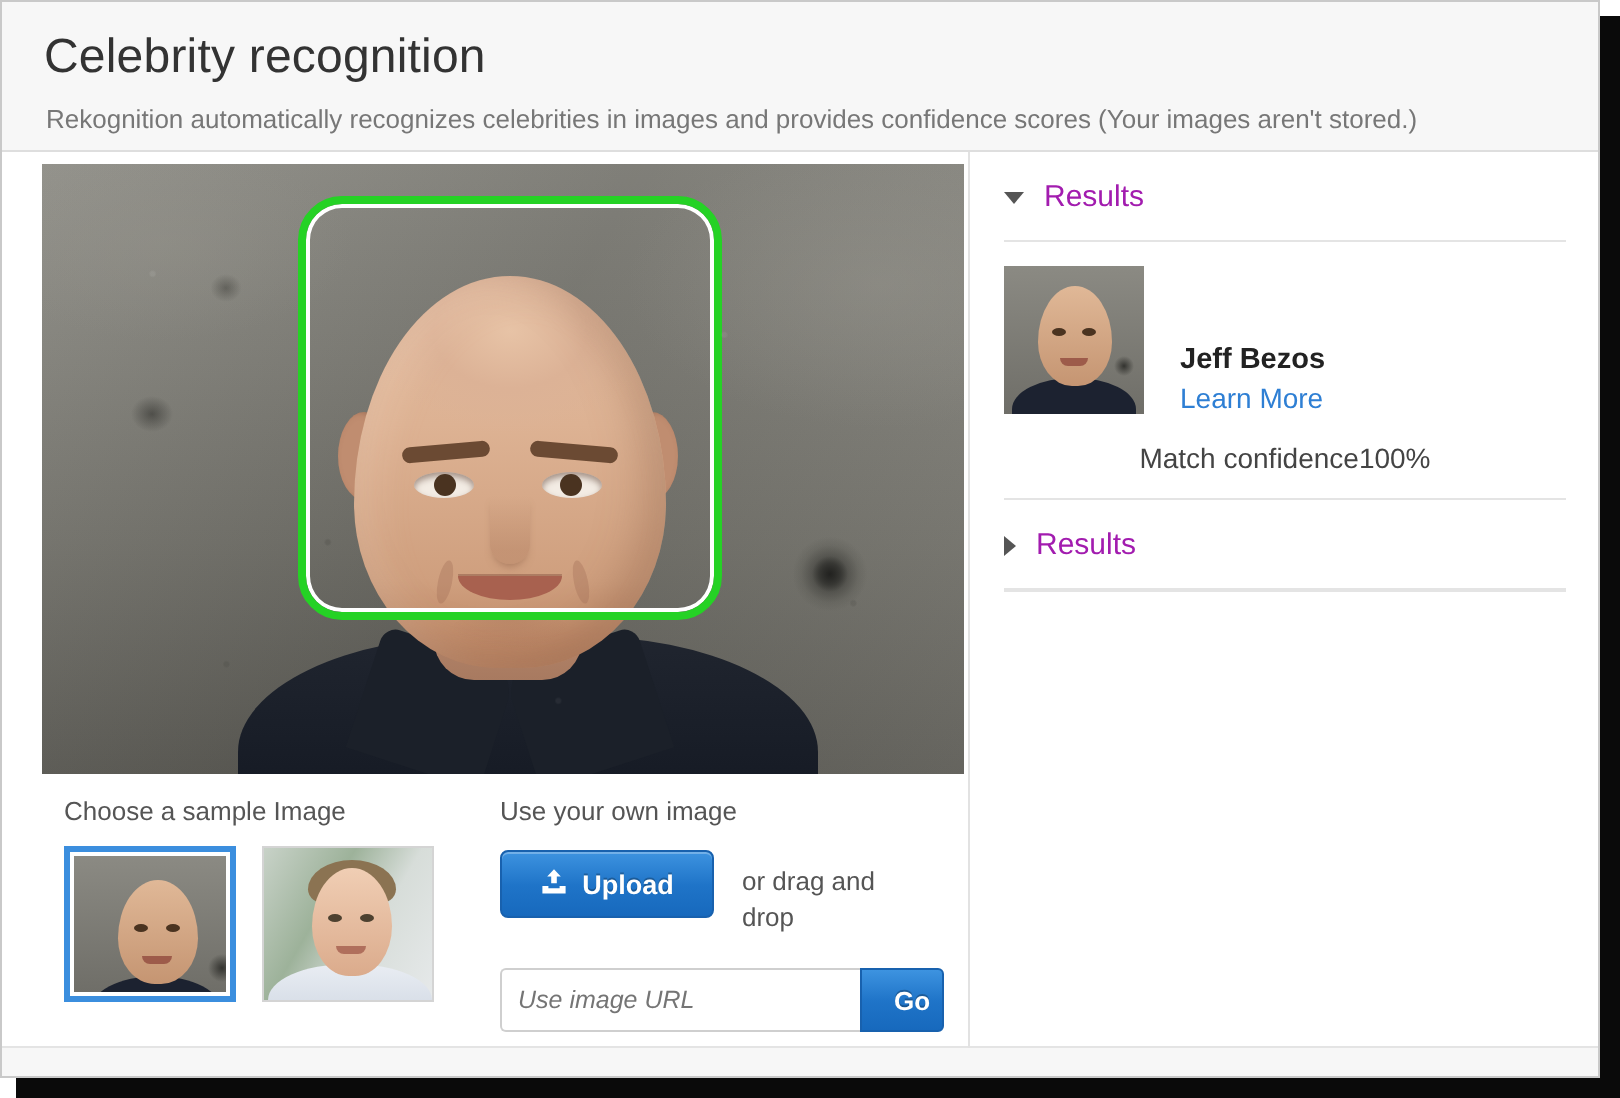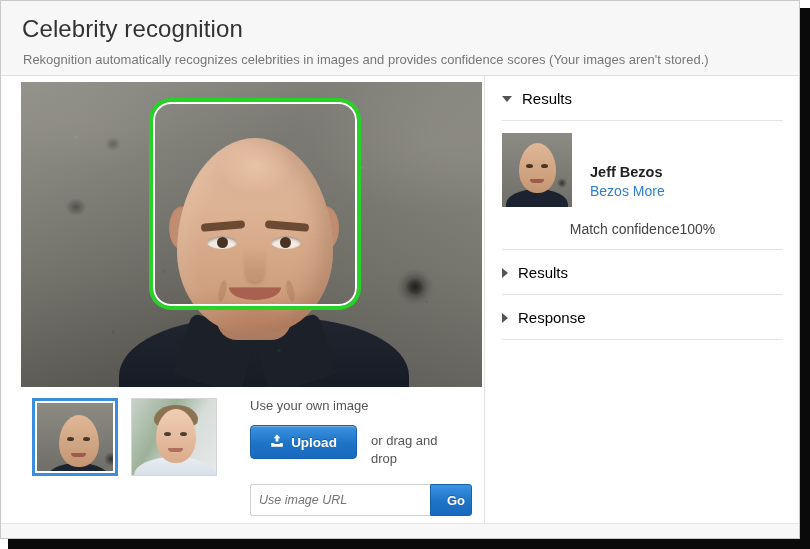--- a/index.html
+++ b/index.html
@@ -403,31 +403,31 @@
     border-right: 5px solid transparent;
     border-top: 6px solid #555555;
   }
   .acc-caret.right {
     border-top: 5px solid transparent;
     border-bottom: 5px solid transparent;
     border-left: 6px solid #555555;
   }
   .acc-title {
     font-size: 15px;
-    color: #000000;
+    color: #a21caf;
   }
   .sep {
     height: 1px;
     background: #e4e4e4;
     margin: 0 16px;
   }
 
   #result-row {
     display: flex;
-    align-items: center;
+    align-items: flex-end;
     padding: 12px 16px 10px 16px;
     gap: 18px;
   }
   #result-thumb {
     width: 70px; height: 74px;
     overflow: hidden;
     position: relative;
     flex: 0 0 auto;
     background:
       radial-gradient(ellipse 5px 5px at 60px 50px, #33332f 0%, rgba(90,90,84,0) 100%),
@@ -506,20 +506,21 @@
           <div class="portrait" id="p-nose"></div>
           <div class="portrait" id="p-smile-l"></div>
           <div class="portrait" id="p-smile-r"></div>
           <div class="portrait" id="p-mouth"></div>
           <div class="portrait" id="p-chin"></div>
           <div id="face-box"></div>
         </div>
       </div>
 
       <div id="sample-section">
+        <div id="sample-label">Choose a sample Image</div>
         <div id="thumbs">
           <div class="thumb selected">
             <div class="thumb-img tb-bezos">
               <div class="t-shoulders"></div>
               <div class="t-head"></div>
               <div class="t-eye-l"></div>
               <div class="t-eye-r"></div>
               <div class="t-mouth"></div>
             </div>
           </div>
@@ -569,40 +570,36 @@
       <div id="result-row">
         <div id="result-thumb">
           <div class="t-shoulders"></div>
           <div class="t-head"></div>
           <div class="t-eye-l"></div>
           <div class="t-eye-r"></div>
           <div class="t-mouth"></div>
         </div>
         <div id="result-info">
           <div id="celebrity-name">Jeff Bezos</div>
-          <div id="learn-more">Bezos More</div>
+          <div id="learn-more">Learn More</div>
         </div>
       </div>
 
       <div id="confidence-row">
         <span>Match confidence</span>
         <span>100%</span>
       </div>
       <div class="sep"></div>
 
       <div class="accordion-head">
         <span class="acc-caret right"></span>
         <span class="acc-title">Results</span>
       </div>
       <div class="sep"></div>
 
-      <div class="accordion-head">
-        <span class="acc-caret right"></span>
-        <span class="acc-title">Response</span>
-      </div>
       <div class="sep"></div>
 
     </div>
   </div>
 </div>
 
 <div id="shadow-right"></div>
 <div id="shadow-bottom"></div>
 
 </body></html>

